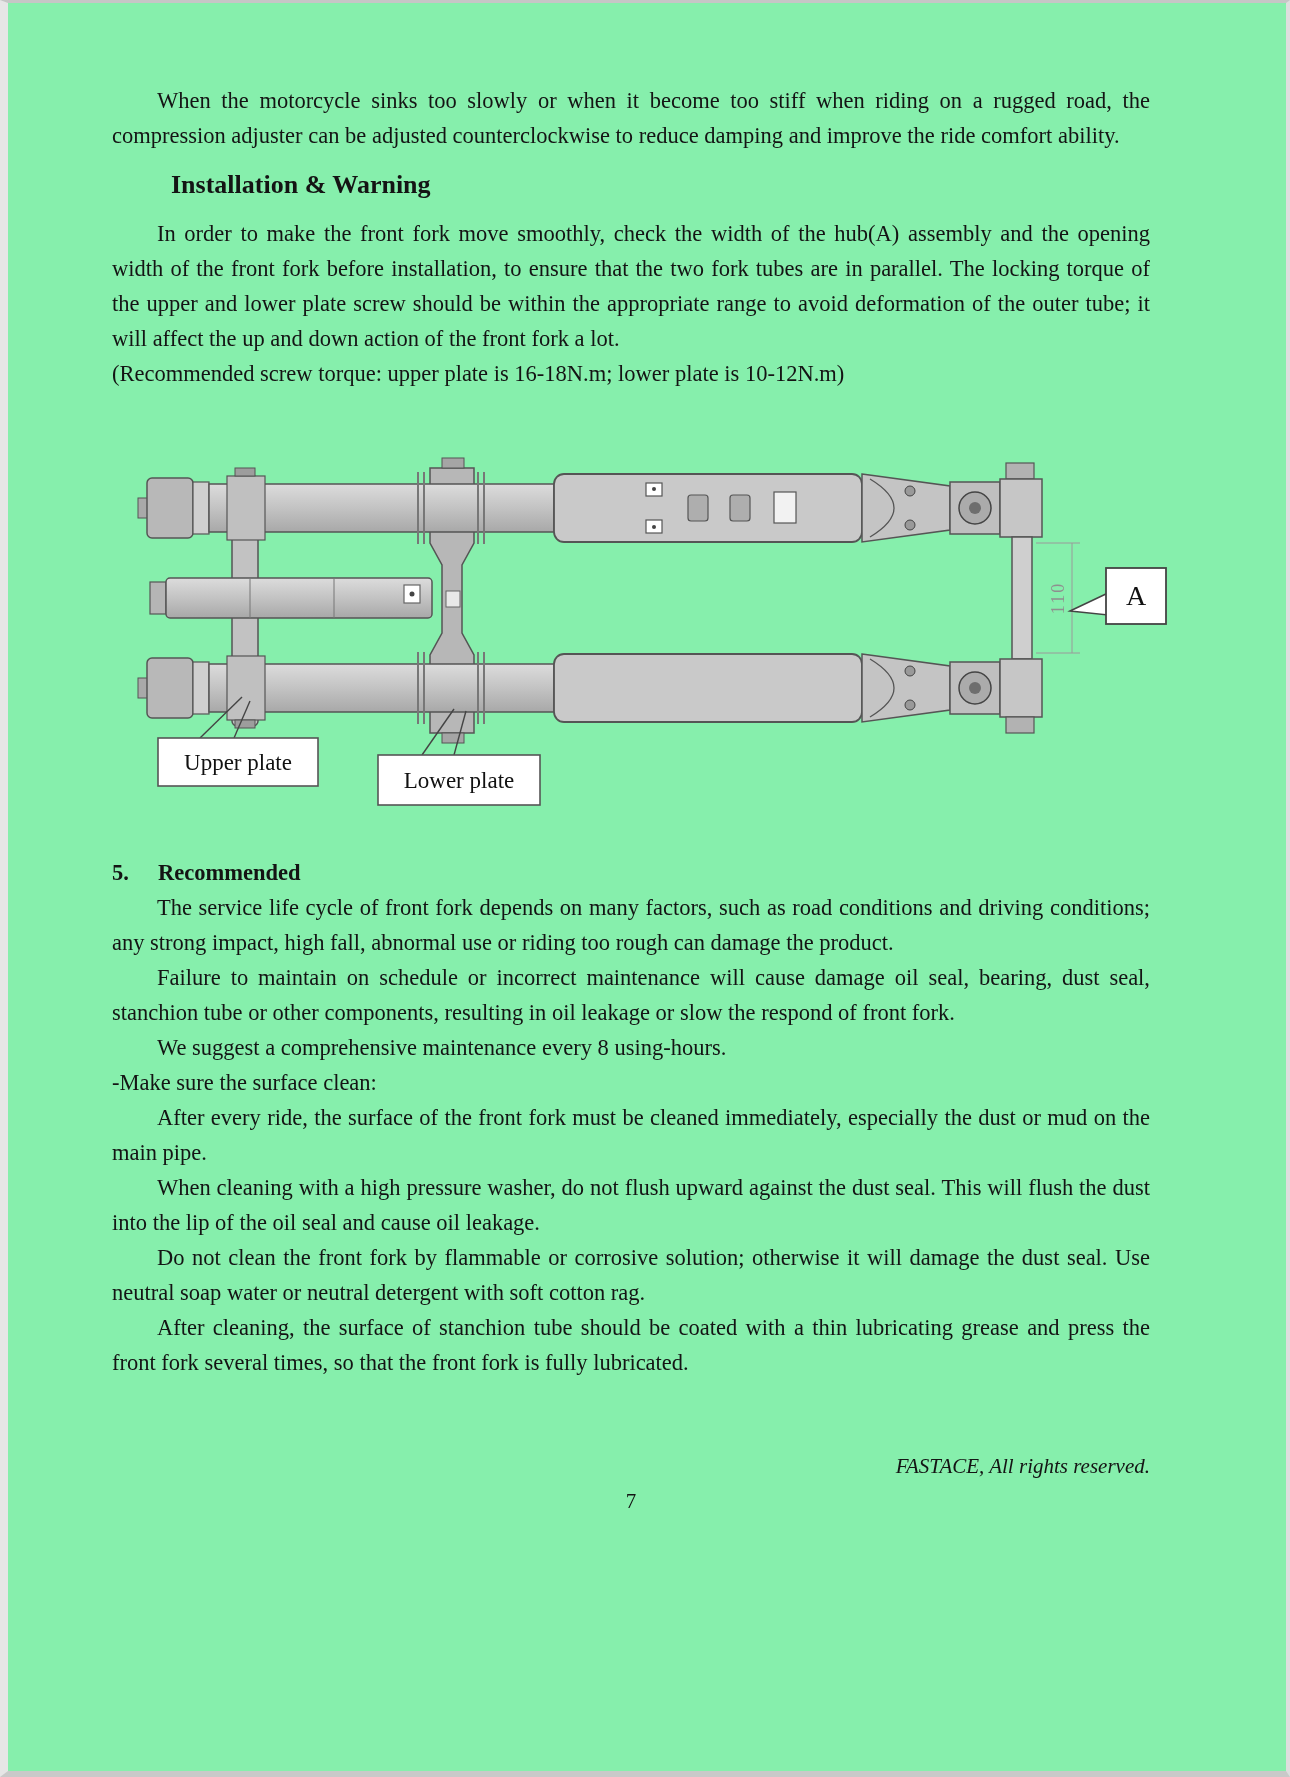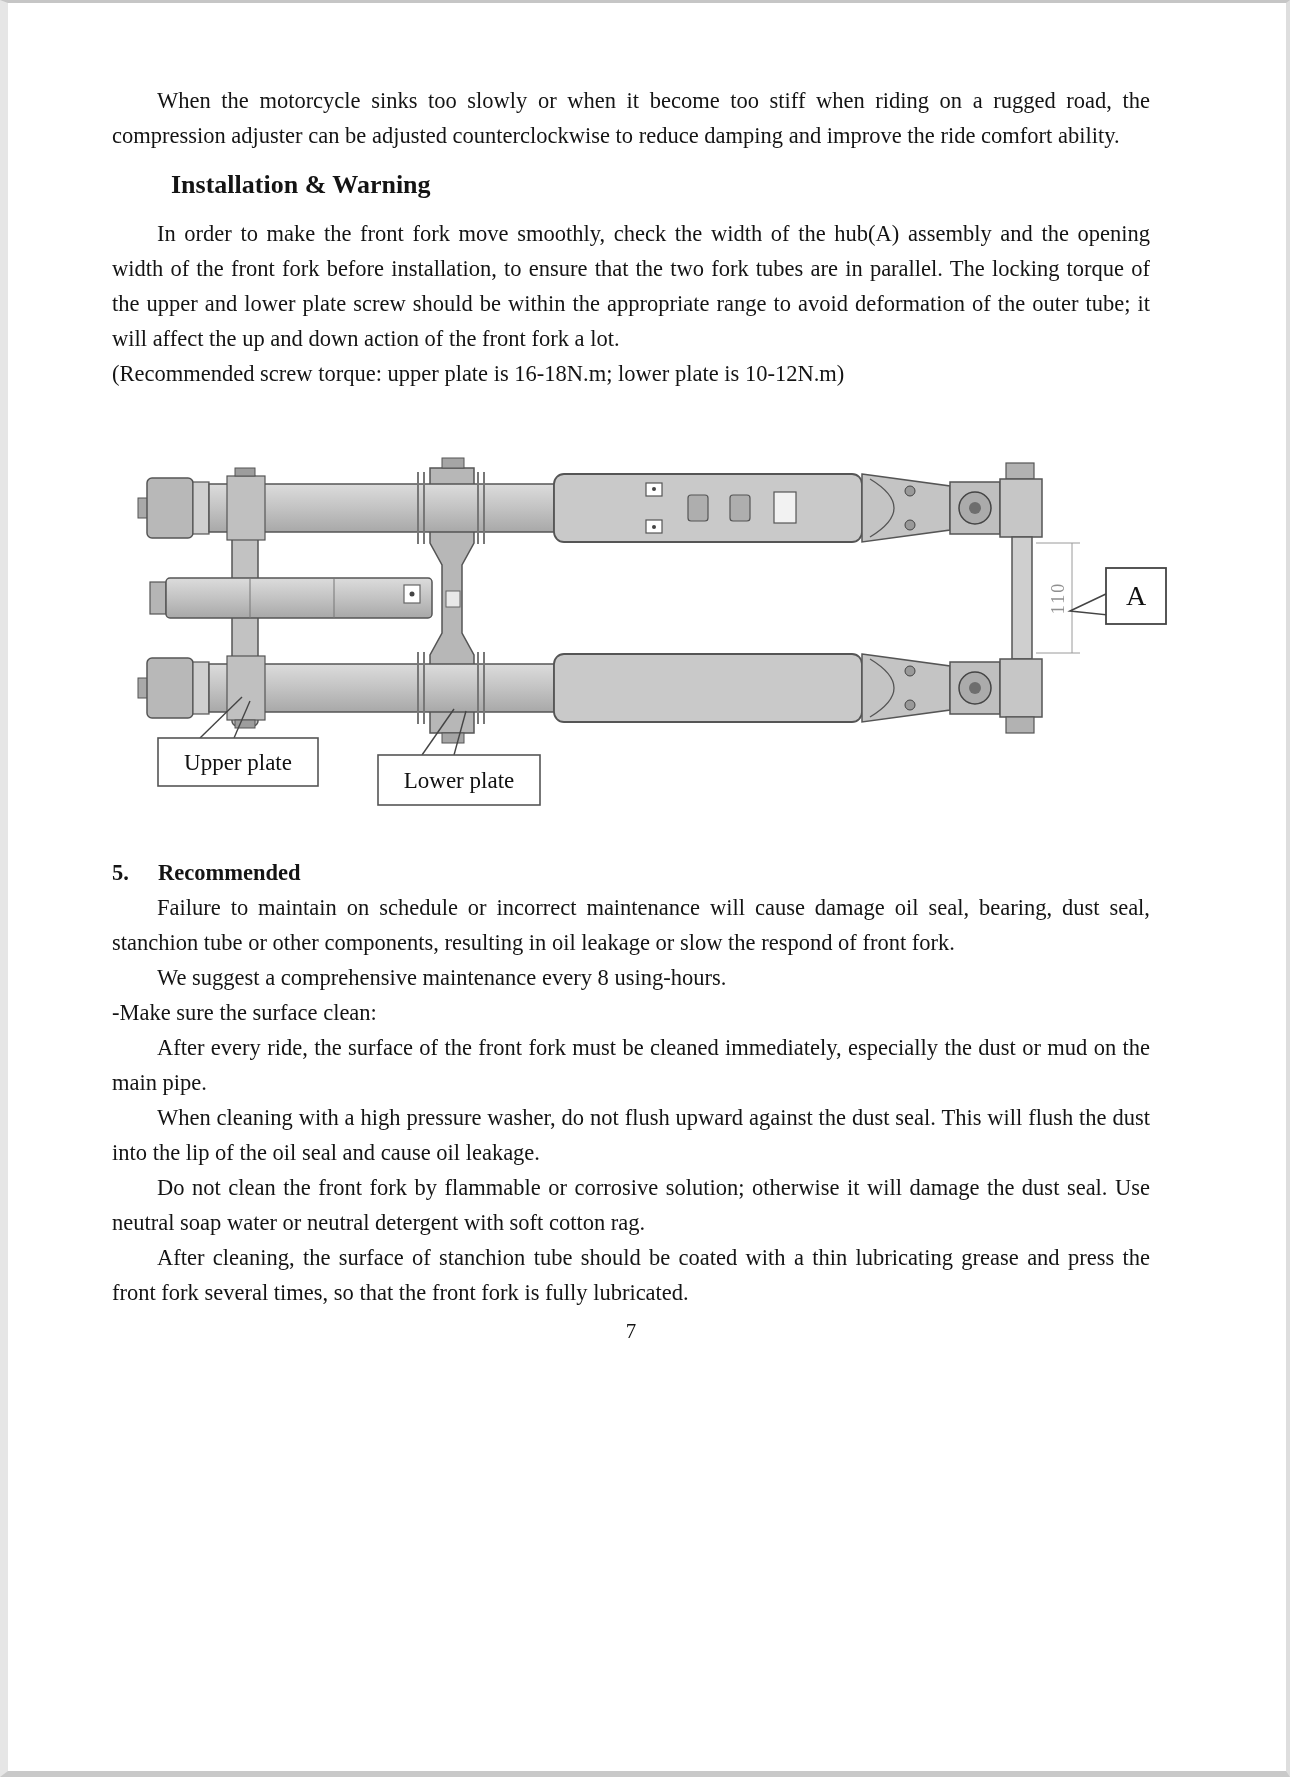--- a/index.html
+++ b/index.html
@@ -1,21 +1,21 @@
 <!DOCTYPE html>
 <html><head>
 <meta charset="utf-8">
 <style>
   html, body { margin: 0; padding: 0; background: #9a9a9a; }
   .page {
     position: relative;
     width: 1290px;
     height: 1777px;
     box-sizing: border-box;
-    background: #ffffff;
+    background: #86efac;
     border-top: 3px solid #c6c6c6;
     border-left: 8px solid #e6e6e6;
     border-right: 4px solid #dedede;
     border-bottom: 6px solid #c9c9c9;
     overflow: hidden;
     font-family: "Liberation Serif", "DejaVu Serif", serif;
     color: #141414;
   }
   .content {
     box-sizing: border-box;
@@ -192,24 +192,26 @@
           <text x="337" y="345" font-size="23" fill="#111" text-anchor="middle">Lower plate</text>
         </g>
       </svg>
     </div>
 
     <div class="maint-head">
       <span class="num">5.</span>
       <span>Recommended</span>
     </div>
 
+    <p class="para">The service life cycle of front fork depends on many factors, such as road conditions and driving conditions; any strong impact, high fall, abnormal use or riding too rough can damage the product.</p>
     <p class="para">Failure to maintain on schedule or incorrect maintenance will cause damage oil seal, bearing, dust seal, stanchion tube or other components, resulting in oil leakage or slow the respond of front fork.</p>
     <p class="para">We suggest a comprehensive maintenance every 8 using-hours.</p>
     <p class="para noindent">-Make sure the surface clean:</p>
     <p class="para">After every ride, the surface of the front fork must be cleaned immediately, especially the dust or mud on the main pipe.</p>
     <p class="para">When cleaning with a high pressure washer, do not flush upward against the dust seal. This will flush the dust into the lip of the oil seal and cause oil leakage.</p>
     <p class="para">Do not clean the front fork by flammable or corrosive solution; otherwise it will damage the dust seal. Use neutral soap water or neutral detergent with soft cotton rag.</p>
     <p class="para">After cleaning, the surface of stanchion tube should be coated with a thin lubricating grease and press the front fork several times, so that the front fork is fully lubricated.</p>
 
+    <div class="footer-line">FASTACE, All rights reserved.</div>
     <div class="page-num">7</div>
 
   </div>
 </div>
 
 </body></html>

